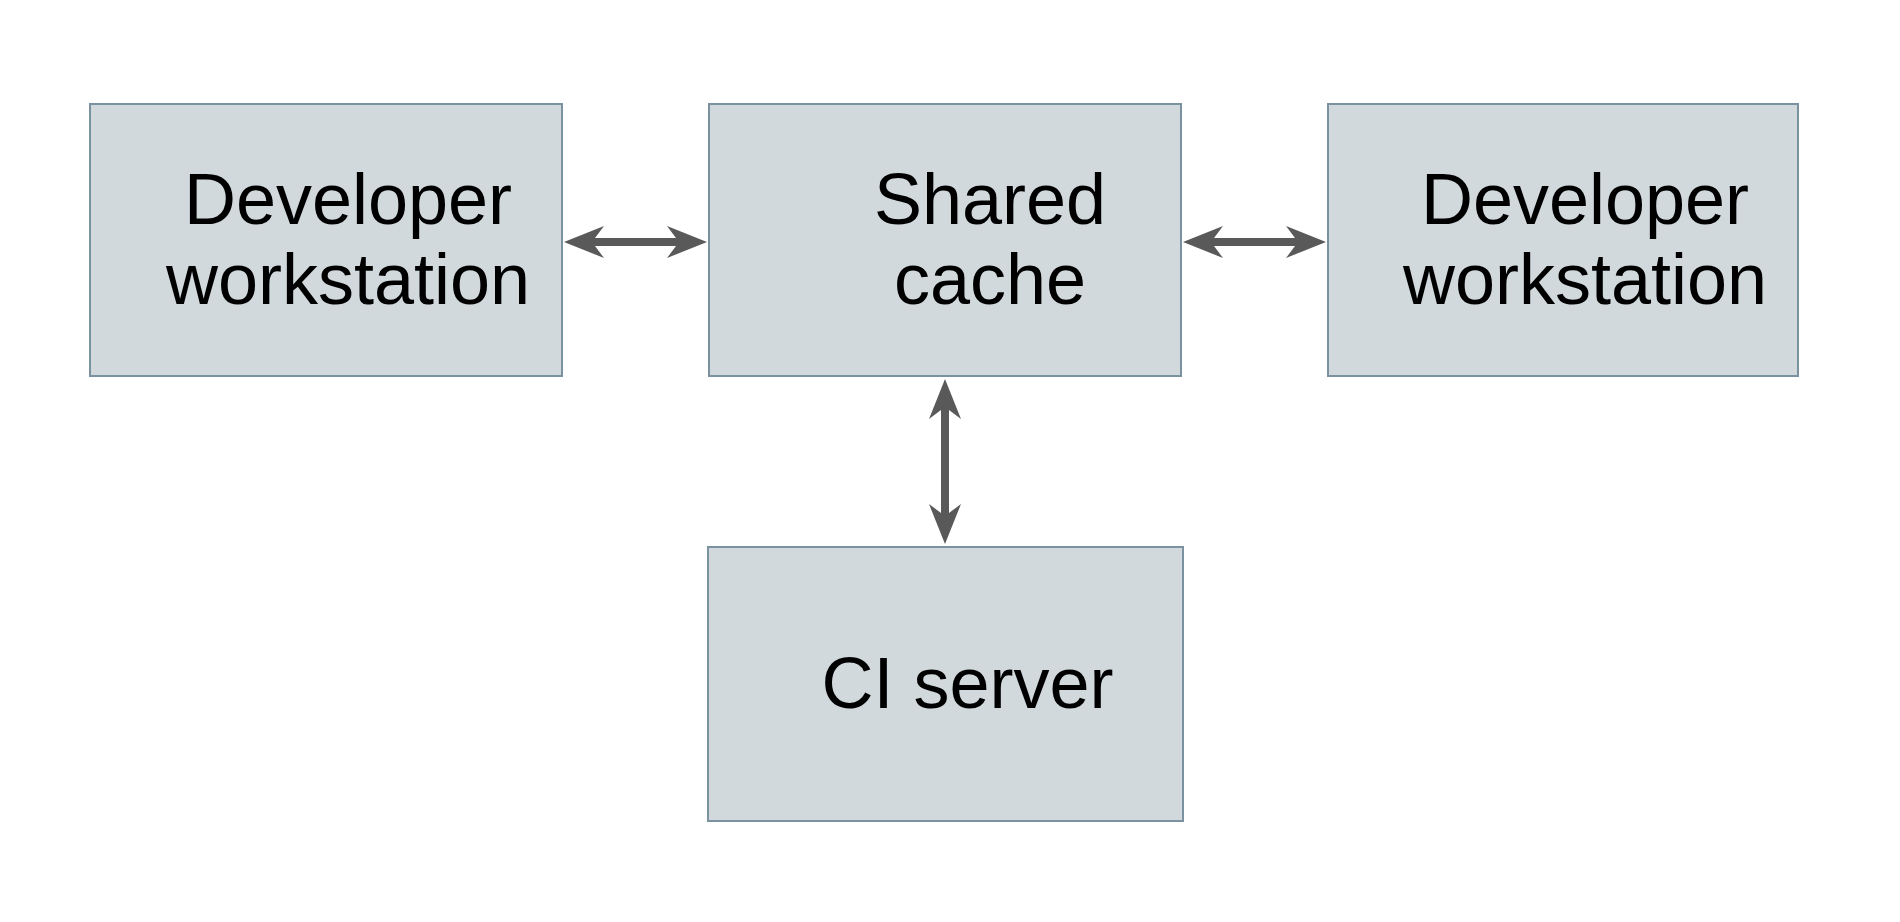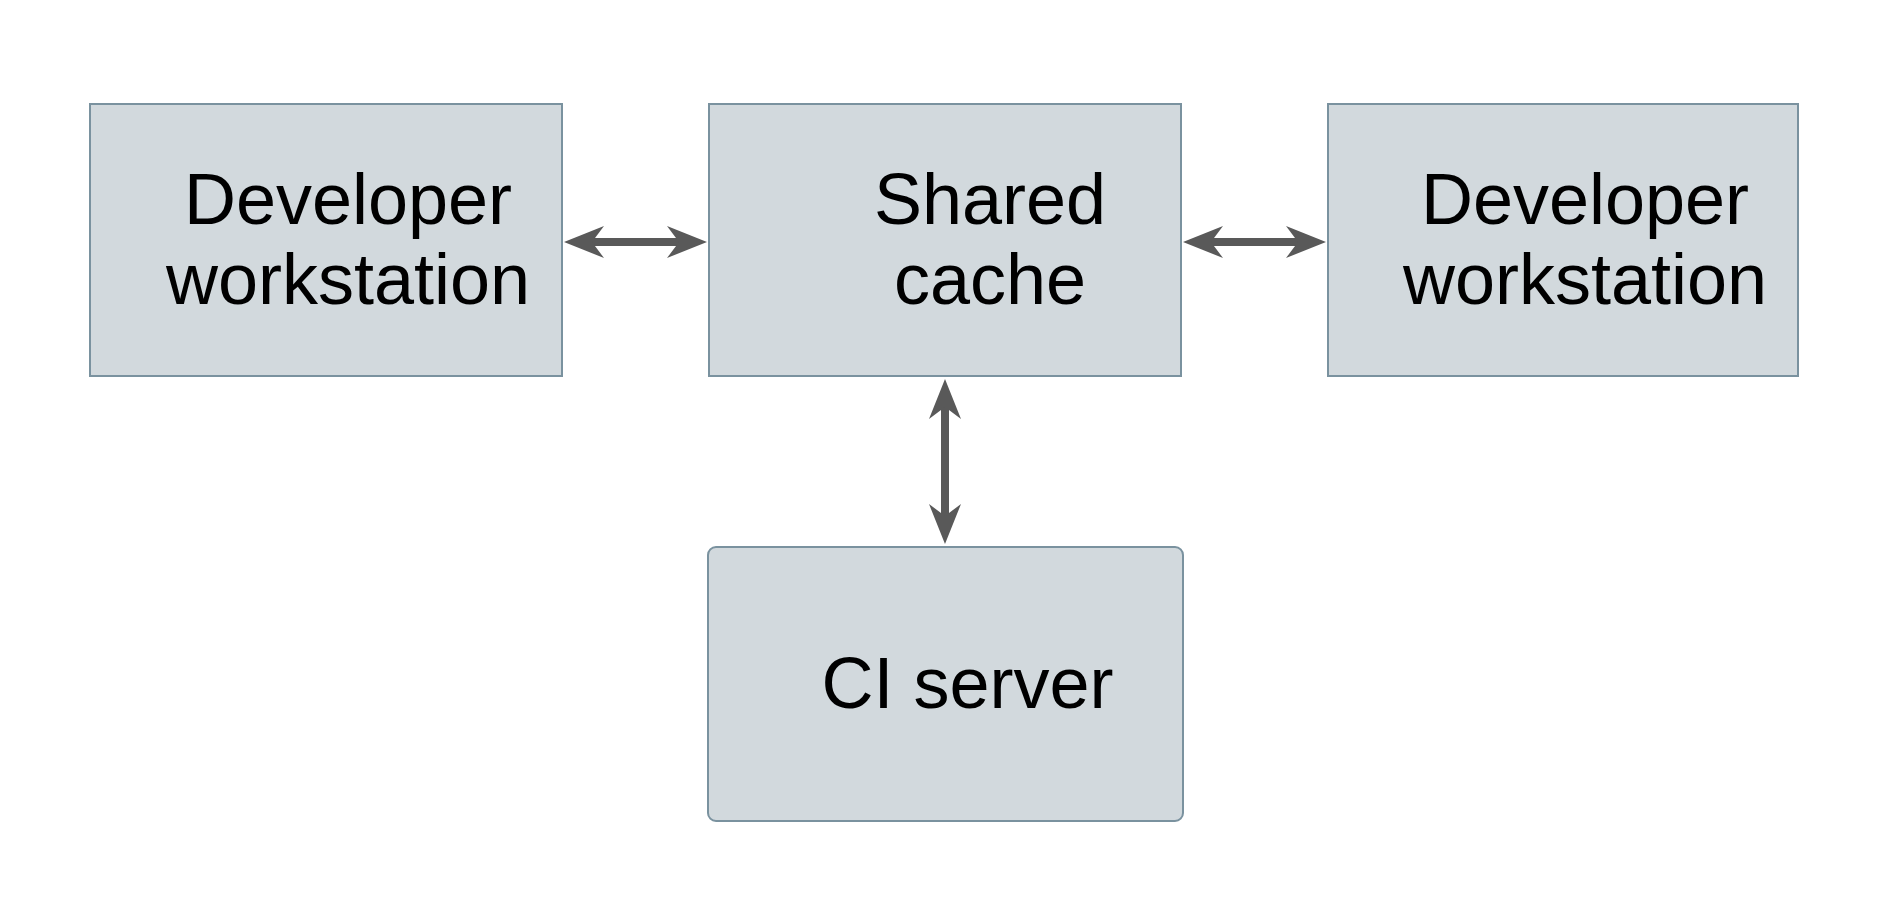--- a/index.html
+++ b/index.html
@@ -39,21 +39,21 @@
     letter-spacing: 0px;
     padding-left: 44px;
   }
   .node .label {
     display: inline-block;
     max-width: 380px;
   }
   .node-dev-left   { left: 89px;   top: 103px; width: 474px; height: 274px; }
   .node-cache      { left: 708px;  top: 103px; width: 474px; height: 274px; justify-content: flex-end; }
   .node-dev-right  { left: 1327px; top: 103px; width: 472px; height: 274px; }
-  .node-ci         { left: 707px;  top: 546px; width: 477px; height: 276px; border-radius: 9px; }
+  .node-ci         { left: 707px;  top: 546px; width: 477px; height: 276px; }
 </style>
 </head>
 <body>
 
 <div class="canvas">
 
   <svg class="edges-layer" width="1900" height="922" viewBox="0 0 1900 922" xmlns="http://www.w3.org/2000/svg" aria-hidden="true">
 
     <g fill="currentColor">
       <rect x="590" y="238" width="91" height="8"></rect>

